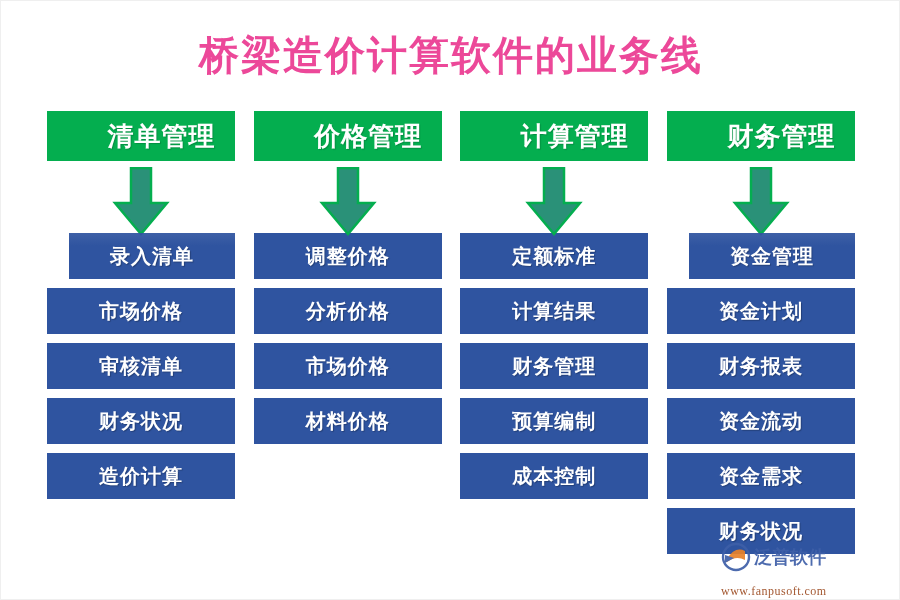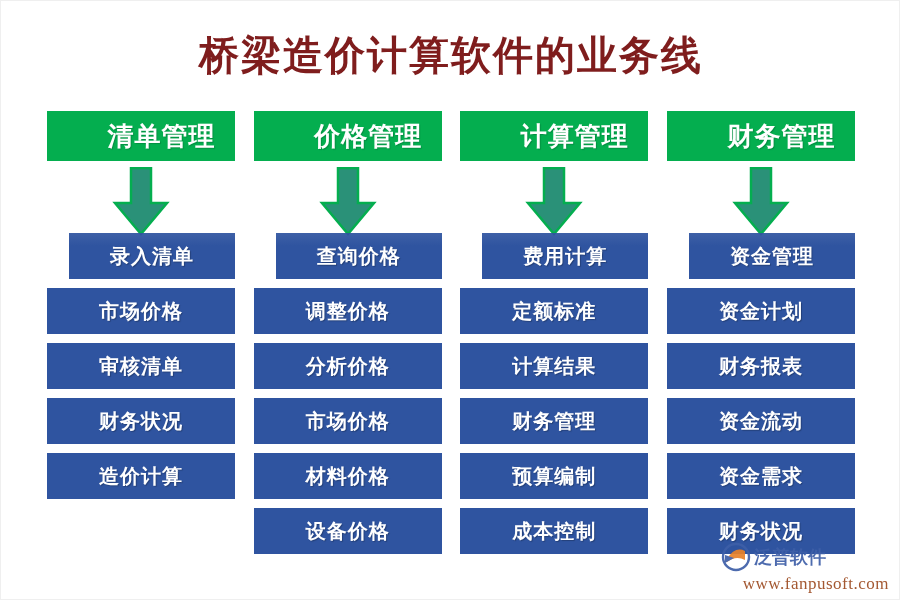--- a/index.html
+++ b/index.html
@@ -21,21 +21,21 @@
   }
   .page-title {
     position: absolute;
     left: 0;
     top: 30px;
     width: 900px;
     text-align: center;
     font-size: 40px;
     line-height: 50px;
     font-weight: bold;
-    color: #7f1d1d;
+    color: #ec4899;
     letter-spacing: 2px;
     font-family: "Liberation Serif", "DejaVu Serif", serif;
     white-space: nowrap;
   }
   .columns {
     position: absolute;
     left: 46px;
     top: 110px;
     width: 808px;
     height: 460px;
@@ -123,25 +123,25 @@
   .wm-name {
     font-size: 18px;
     font-weight: bold;
     color: #3e5fa8;
     letter-spacing: 0px;
     line-height: 30px;
     font-family: "Liberation Serif", "DejaVu Serif", serif;
     white-space: nowrap;
   }
   .wm-url {
-    font-size: 17px;
+    font-size: 12px;
     color: #9c4a20;
     letter-spacing: 0.5px;
-    text-align: right;
-    margin-top: 1px;
+    text-align: left;
+    margin-top: 11px;
     font-family: "Liberation Serif", "DejaVu Serif", serif;
     white-space: nowrap;
   }
 </style>
 </head>
 <body>
 
 <div class="canvas">
 
   <div class="page-title">桥梁造价计算软件的业务线</div>
@@ -165,38 +165,35 @@
     </div>
 
     <div class="column">
       <div class="col-header">价格管理</div>
       <div class="arrow-zone">
         <svg class="arrow-svg" width="58" height="70" viewBox="0 0 58 70">
           <polygon points="19,1 39,1 39,36 55,36 29,67 3,36 19,36" fill="#2A9178" stroke="#04AE4F" stroke-width="2.5"></polygon>
         </svg>
       </div>
       <div class="items">
-        <div class="item-box first">查询价格</div>
         <div class="item-box">调整价格</div>
         <div class="item-box">分析价格</div>
         <div class="item-box">市场价格</div>
         <div class="item-box">材料价格</div>
-        <div class="item-box">设备价格</div>
       </div>
     </div>
 
     <div class="column">
       <div class="col-header">计算管理</div>
       <div class="arrow-zone">
         <svg class="arrow-svg" width="58" height="70" viewBox="0 0 58 70">
           <polygon points="19,1 39,1 39,36 55,36 29,67 3,36 19,36" fill="#2A9178" stroke="#04AE4F" stroke-width="2.5"></polygon>
         </svg>
       </div>
       <div class="items">
-        <div class="item-box first">费用计算</div>
         <div class="item-box">定额标准</div>
         <div class="item-box">计算结果</div>
         <div class="item-box">财务管理</div>
         <div class="item-box">预算编制</div>
         <div class="item-box">成本控制</div>
       </div>
     </div>
 
     <div class="column">
       <div class="col-header">财务管理</div>

